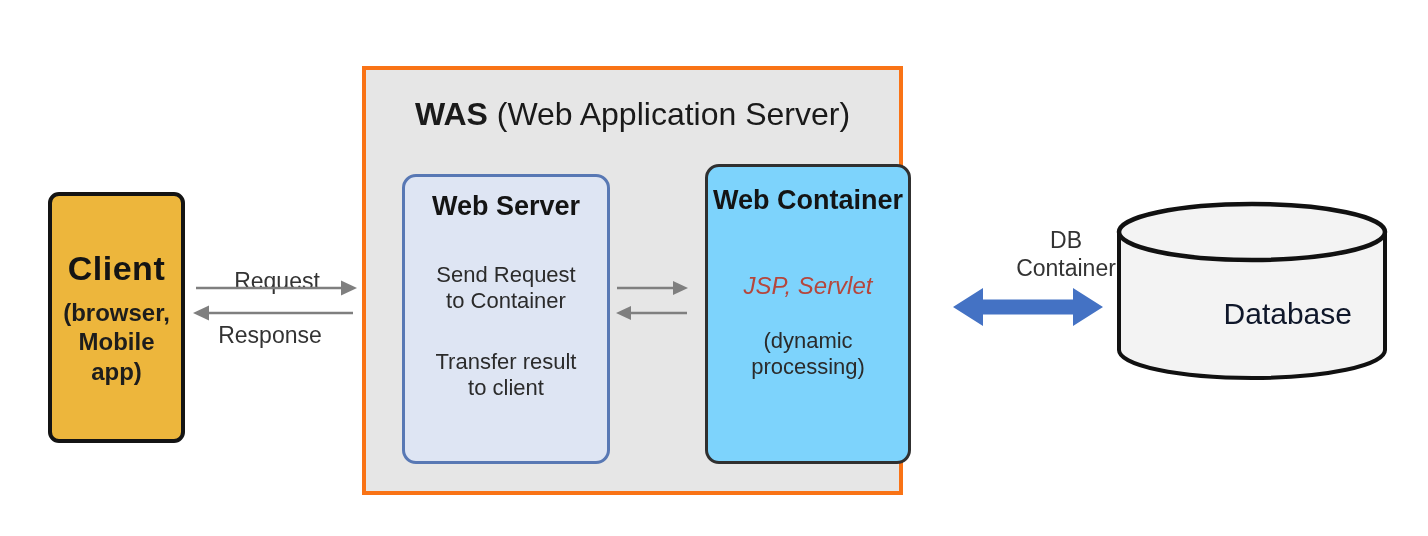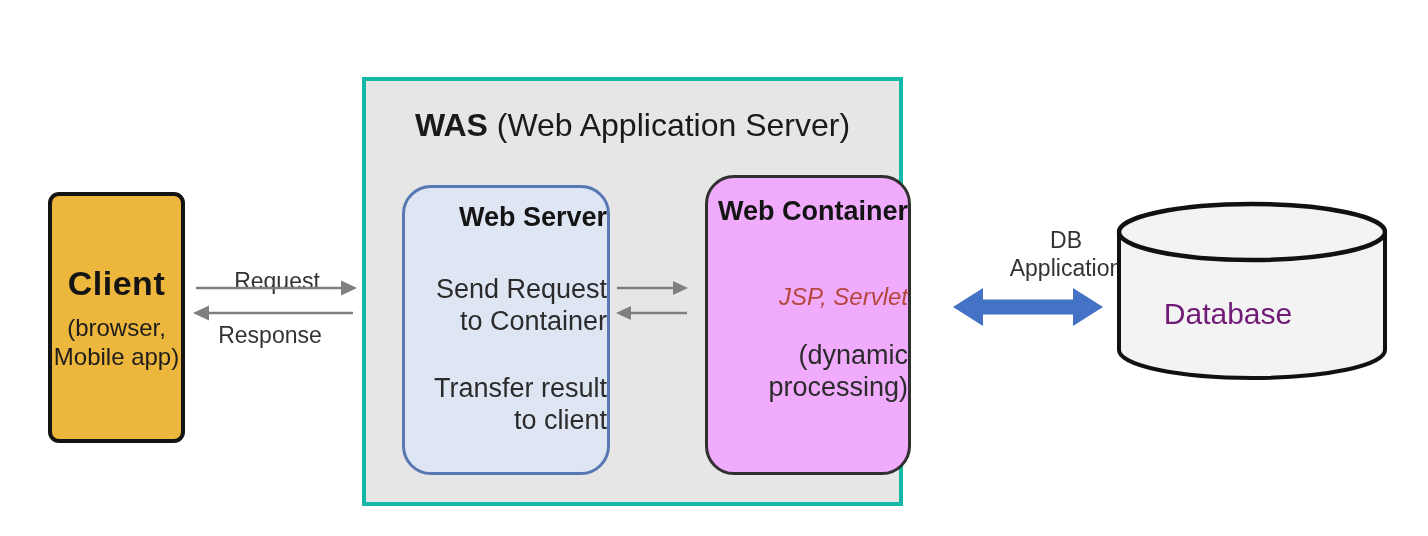--- a/index.html
+++ b/index.html
@@ -8,54 +8,54 @@
     font-family:"Liberation Sans","DejaVu Sans",sans-serif;color:#222;
   }
   
   .client-box{
     position:absolute;left:48px;top:192px;width:137px;height:251px;
     border:4px solid #141414;box-sizing:border-box;
     display:flex;flex-direction:column;align-items:center;justify-content:center;
     text-align:center;
   }
   .client-title{font-size:34px;font-weight:bold;color:#141414;letter-spacing:0.5px;margin-bottom:10px;}
-  .client-sub{font-size:24px;color:#1d1d1d;line-height:1.22;}
+  .client-sub{font-size:24px;color:#1d1d1d;line-height:1.22;font-weight:bold;}
   
   .lbl{position:absolute;text-align:center;font-size:23px;color:#333;}
   .request-lbl{left:197px;top:248px;width:160px;margin-top:20px;}
   .response-lbl{left:190px;top:322px;width:160px;}
   .db-lbl{left:984px;top:226px;width:164px;line-height:28px;}
   
   .was-box{
-    position:absolute;left:362px;top:77px;width:541px;height:429px;
-    border:4px solid #14b8a6;box-sizing:border-box;
+    position:absolute;left:362px;top:66px;width:541px;height:429px;
+    border:4px solid #f97316;box-sizing:border-box;
   }
   .was-title{
     position:absolute;left:0;top:26px;width:100%;text-align:center;
     font-size:32px;color:#1a1a1a;white-space:pre;
   }
   .was-title .b{font-weight:bold;}
   
   .inner-node{
-    position:absolute;box-sizing:border-box;border-radius:29px;
-    text-align:right;
+    position:absolute;box-sizing:border-box;border-radius:14px;
+    text-align:center;
   }
   .server-box{left:36px;top:104px;width:208px;height:290px;border:3px solid #5878B4;padding-top:16px;}
   .container-box{left:339px;top:94px;width:206px;height:300px;border:3px solid #303030;padding-top:20px;}
   .inner-title{font-size:27px;font-weight:bold;color:#141414;line-height:1.0;}
-  .inner-text{font-size:27px;color:#2b2b2b;line-height:1.2;}
+  .inner-text{font-size:22px;color:#2b2b2b;line-height:1.2;}
   .server-box .p1{margin-top:42px;}
   .server-box .p2{margin-top:34px;}
   .jsp{font-size:24px;margin-top:58px;line-height:28px;}
   .container-box .note{margin-top:28px;}
   
   .overlay{position:absolute;left:0;top:0;width:1428px;height:536px;pointer-events:none;}
   
   .db-svg{position:absolute;left:1108px;top:193px;width:290px;height:195px;}
-  .db-label{position:absolute;left:1128px;top:297px;width:200px;text-align:center;font-size:30px;color:#701a75;}
+  .db-label{position:absolute;left:1152px;top:297px;width:200px;text-align:right;font-size:30px;color:#0f172a;}
 </style>
 </head>
 <body>
 
 <div class="canvas">
 
   <div class="client-box" style="background-color: rgb(237, 182, 60); border-radius: 11px;">
     <div class="client-title">Client</div>
     <div class="client-sub">(browser,</div>
     <div class="client-sub">Mobile app)</div>
@@ -72,33 +72,33 @@
       <div class="inner-text p1">
         <div>Send Request</div>
         <div>to Container</div>
       </div>
       <div class="inner-text p2">
         <div>Transfer result</div>
         <div>to client</div>
       </div>
     </div>
 
-    <div class="inner-node container-box" style="background-color: #f0abfc;">
+    <div class="inner-node container-box" style="background-color: #7dd3fc;">
       <div class="inner-title">Web Container</div>
       <div class="jsp" style="color: rgb(181, 70, 60); font-style: italic;">JSP, Servlet</div>
       <div class="inner-text note">
         <div>(dynamic</div>
         <div>processing)</div>
       </div>
     </div>
   </div>
 
   <div class="lbl db-lbl">
     <div>DB</div>
-    <div>Application</div>
+    <div>Container</div>
   </div>
 
   <svg class="overlay" viewBox="0 0 1428 536">
     <g>
       <line x1="196" y1="288" x2="344" y2="288" stroke-width="2.6" stroke="#7F7F7F"></line>
       <polygon points="357,288 341,280.5 341,295.5" fill="#7F7F7F"></polygon>
     </g>
     <g>
       <line x1="353" y1="313" x2="206" y2="313" stroke-width="2.6" stroke="#7F7F7F"></line>
       <polygon points="193,313 209,305.5 209,320.5" fill="#7F7F7F"></polygon>

